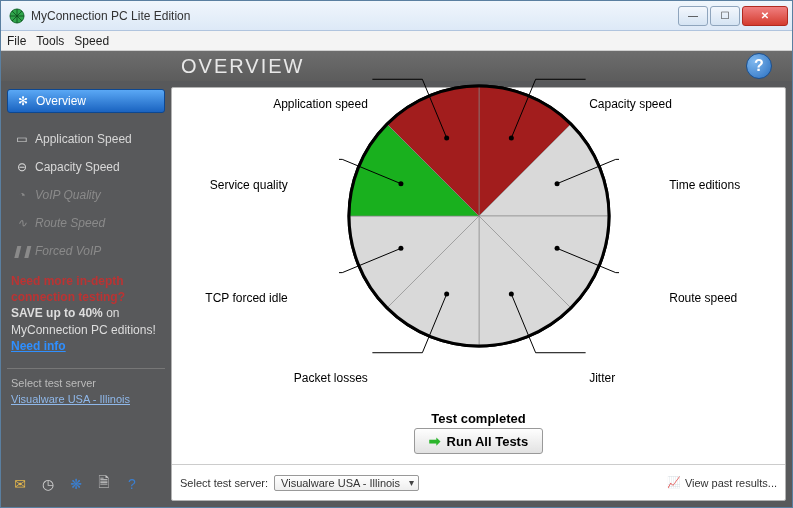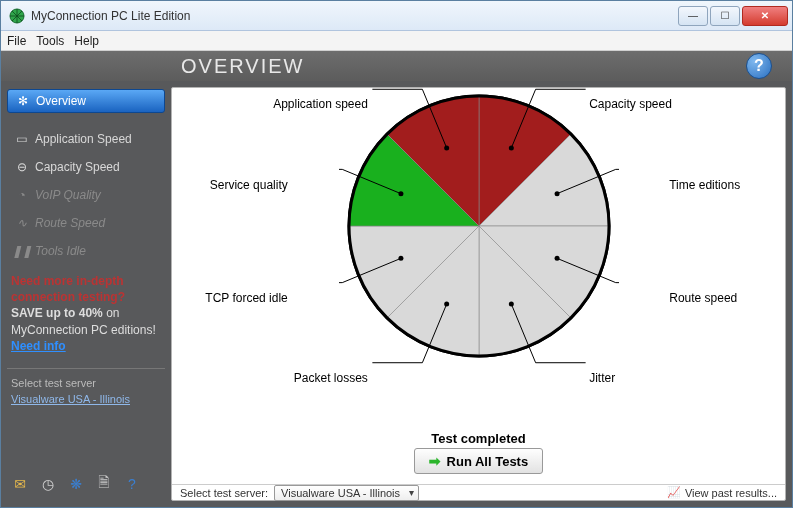--- a/index.html
+++ b/index.html
@@ -37,21 +37,21 @@
   .sidebar-bottom { margin-top:auto; display:flex; gap:10px; padding:6px 4px; align-items:center;}
   .sb-icon { width:18px; height:18px; display:flex; align-items:center; justify-content:center; font-size:14px;}
   
   .content { flex:1; background:#fff; margin:6px 6px 6px 0; border:1px solid #b3b3b3; border-radius:2px; position:relative; display:flex; flex-direction:column; }
   .chartwrap { flex:1; position:relative; }
   .chart-svg { position:absolute; left:50%; top:46%; transform:translate(-50%,-50%); }
   .chart-label { position:absolute; font-size:12px; color:#000; white-space:nowrap; }
   .status-row { text-align:center; padding-bottom:4px;margin-top:44px;}
   .status-text { font-weight:bold; font-size:13px; }
   .run-btn { margin: 2px auto 6px; display:flex; align-items:center; gap:6px; background:linear-gradient(#fefefe,#e2e2e2); border:1px solid #999; border-radius:3px; padding:4px 14px; font-weight:bold; font-size:13px;}
-  .bottombar { height:16px; border-top:1px solid #ccc; display:flex; align-items:center; padding:0 8px; gap:6px; font-size:11px; color:#333;}
+  .bottombar { height:36px; border-top:1px solid #ccc; display:flex; align-items:center; padding:0 8px; gap:6px; font-size:11px; color:#333;}
   .server-select { border:1px solid #999; background:linear-gradient(#fff,#eee); padding:1px 18px 1px 6px; font-size:11px; position:relative; border-radius:2px;}
   .server-select::after { content:"▾"; position:absolute; right:4px; top:1px; font-size:10px; color:#444;}
   .past-link { margin-left:auto; color:#333; display:flex; align-items:center; gap:4px;}
 </style>
 </head>
 <body>
 
 <div class="window">
 
   <div class="titlebar">
@@ -65,21 +65,21 @@
     <div class="winbtns">
       <div class="winbtn">—</div>
       <div class="winbtn">☐</div>
       <div class="winbtn close">✕</div>
     </div>
   </div>
 
   <div class="menubar">
     <span>File</span>
     <span>Tools</span>
-    <span>Help</span>
+    <span>Speed</span>
   </div>
 
   <div class="headerband">
     <span class="headerband-title">OVERVIEW</span>
     <div class="help-circle">?</div>
   </div>
 
   <div class="mainarea">
 
     <div class="sidebar">
@@ -99,21 +99,21 @@
       <div class="nav-item disabled">
         <span class="nav-icon">◔</span>
         <span>VoIP Quality</span>
       </div>
       <div class="nav-item disabled">
         <span class="nav-icon">∿</span>
         <span>Route Speed</span>
       </div>
       <div class="nav-item disabled">
         <span class="nav-icon">❚❚</span>
-        <span>Tools Idle</span>
+        <span>Forced VoIP</span>
       </div>
 
       <div class="promo">
         <span class="promo-red">Need more in-depth connection testing?</span><br>
         <span class="promo-white"><b>SAVE up to 40%</b><span> on MyConnection PC editions! </span><a class="promo-link">Need info</a></span>
       </div>
 
       <div class="sidebar-sep"></div>
       <div class="select-label">Select test server</div>
       <a class="server-link">Visualware USA - Illinois</a>

